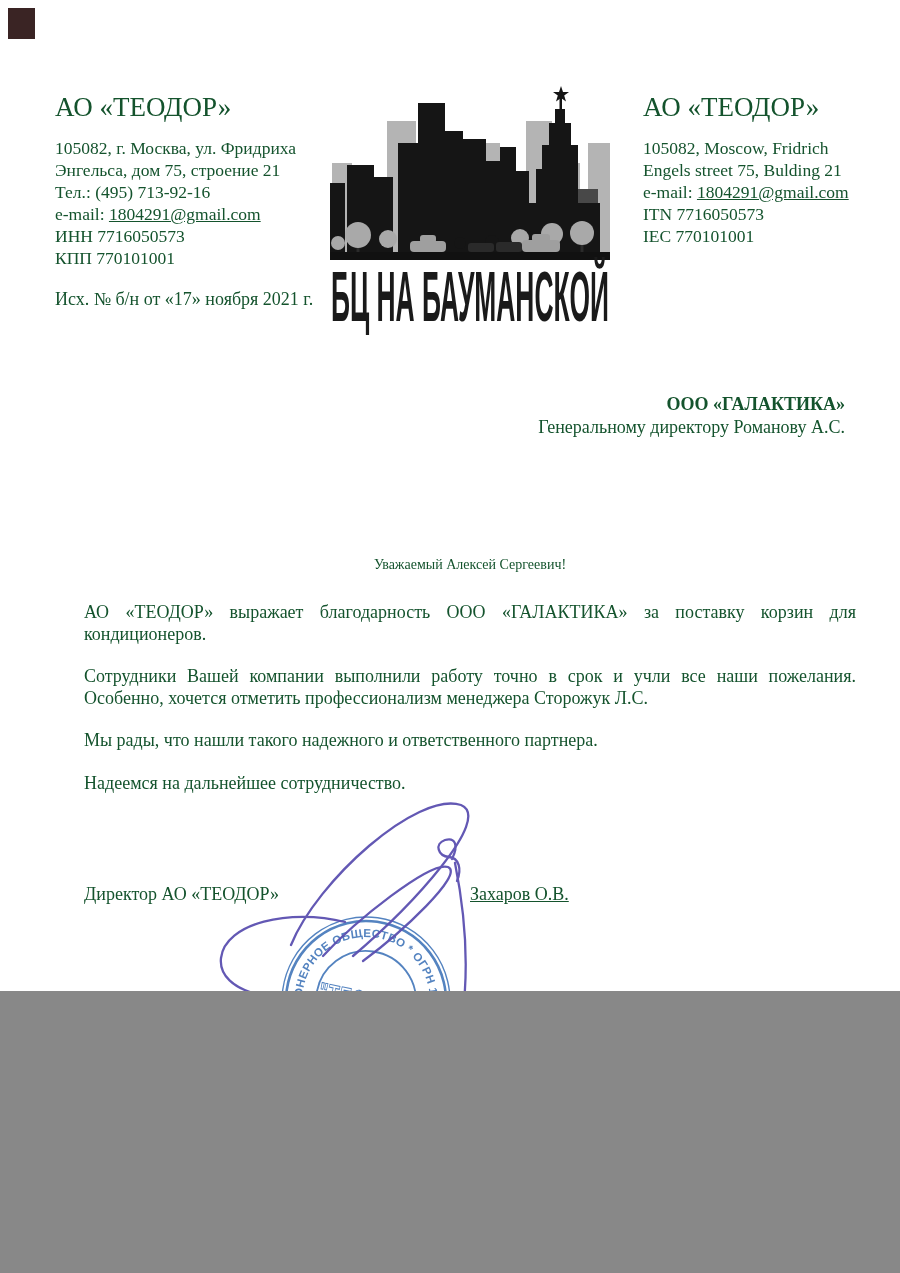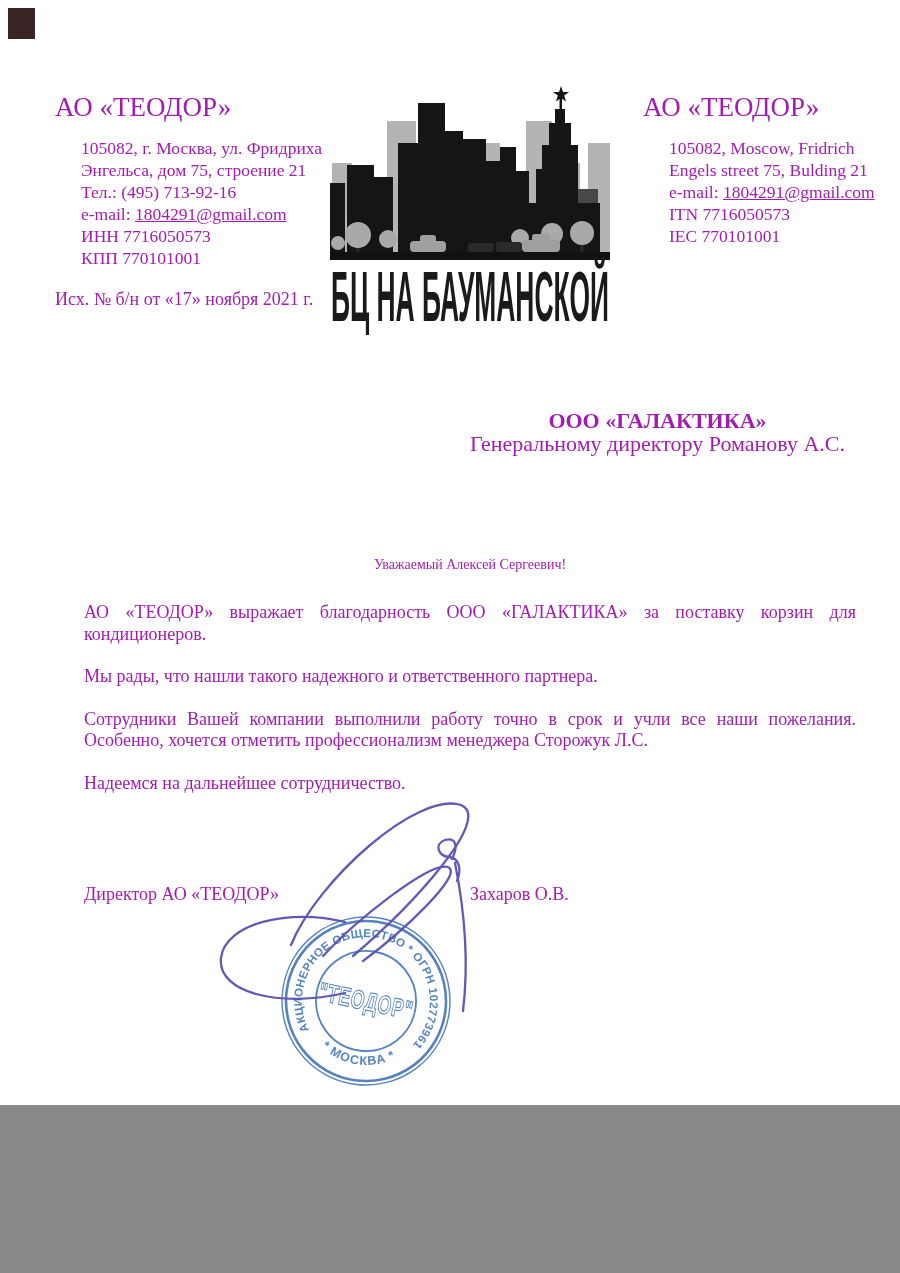--- a/index.html
+++ b/index.html
@@ -1,41 +1,41 @@
 <!DOCTYPE html>
 <html><head>
 <meta charset="utf-8">
 <style>
   html,body{margin:0;padding:0;background:#888;}
-  .page{position:relative;width:900px;height:1105px;margin:0 auto;background:#ffffff;
-        font-family:"Liberation Serif",serif;color:#a21caf;overflow:hidden;}
+  .page{position:relative;width:900px;height:991px;margin:0 auto;background:#ffffff;
+        font-family:"Liberation Serif",serif;color:#14532d;overflow:hidden;}
   .artifact{position:absolute;left:8px;top:8px;width:27px;height:31px;background:#3a2424;}
   
   .col{position:absolute;}
   .col-left{left:55px;top:92px;width:270px;}
   .col-right{left:643px;top:92px;width:240px;}
   .org-title{font-size:27px;line-height:30px;margin:0 0 15px 0;white-space:nowrap;}
-  .addr{font-size:17.5px;line-height:22px;margin-left:26px;}
+  .addr{font-size:17.5px;line-height:22px;}
   .addr .u{text-decoration:underline;}
   .ref-line{margin-top:20px;font-size:18px;white-space:nowrap;}
   
   .logo{position:absolute;left:330px;top:85px;width:280px;height:240px;}
   .logo svg{overflow:visible;display:block;}
   
-  .recipient{position:absolute;right:55px;top:409px;text-align:center;font-size:22px;line-height:23px;}
+  .recipient{position:absolute;right:55px;top:393px;text-align:right;font-size:18px;line-height:23px;}
   .recipient .company{font-weight:bold;}
   
   .letter-title{position:absolute;left:84px;top:505px;width:772px;text-align:center;
                 font-weight:bold;font-size:18.5px;}
   .salutation{position:absolute;left:84px;top:557px;width:772px;text-align:center;font-size:14px;}
   .body-text{position:absolute;left:84px;top:602px;width:772px;font-size:18px;
              line-height:21.5px;text-align:justify;}
   .body-text p{margin:0 0 21px 0;}
   .sig-label{position:absolute;left:84px;top:884px;font-size:18px;white-space:nowrap;}
-  .sig-name{position:absolute;left:470px;top:884px;font-size:18px;white-space:nowrap;}
+  .sig-name{position:absolute;left:470px;top:884px;font-size:18px;white-space:nowrap;text-decoration:underline;}
   
   .stamp{position:absolute;left:271px;top:906px;width:190px;height:190px;opacity:.92;z-index:2;}
   .signature{position:absolute;left:205px;top:793px;width:285px;height:228px;opacity:.95;z-index:3;}
 </style>
 </head>
 <body>
 
 <div class="page">
 
   <div class="artifact"></div>
@@ -131,22 +131,22 @@
 
   <div class="recipient">
     <div class="company">ООО «ГАЛАКТИКА»</div>
     <div>Генеральному директору Романову А.С.</div>
   </div>
 
   <div class="salutation">Уважаемый Алексей Сергеевич!</div>
 
   <div class="body-text">
     <p>АО «ТЕОДОР» выражает благодарность ООО «ГАЛАКТИКА» за поставку корзин для кондиционеров.</p>
+    <p>Сотрудники Вашей компании выполнили работу точно в срок и учли все наши пожелания. Особенно, хочется отметить профессионализм менеджера Сторожук Л.С.</p>
     <p>Мы рады, что нашли такого надежного и ответственного партнера.</p>
-    <p>Сотрудники Вашей компании выполнили работу точно в срок и учли все наши пожелания. Особенно, хочется отметить профессионализм менеджера Сторожук Л.С.</p>
     <p>Надеемся на дальнейшее сотрудничество.</p>
   </div>
 
   <div class="sig-label">Директор АО «ТЕОДОР»</div>
   <div class="sig-name">Захаров О.В.</div>
 
   <div class="stamp">
     <svg width="190" height="190" viewBox="-95 -95 190 190">
       <g transform="rotate(8)" stroke-linecap="round">
         <circle cx="0" cy="0" r="84" fill="none" stroke="#4679bb" stroke-width="1.4"></circle>

